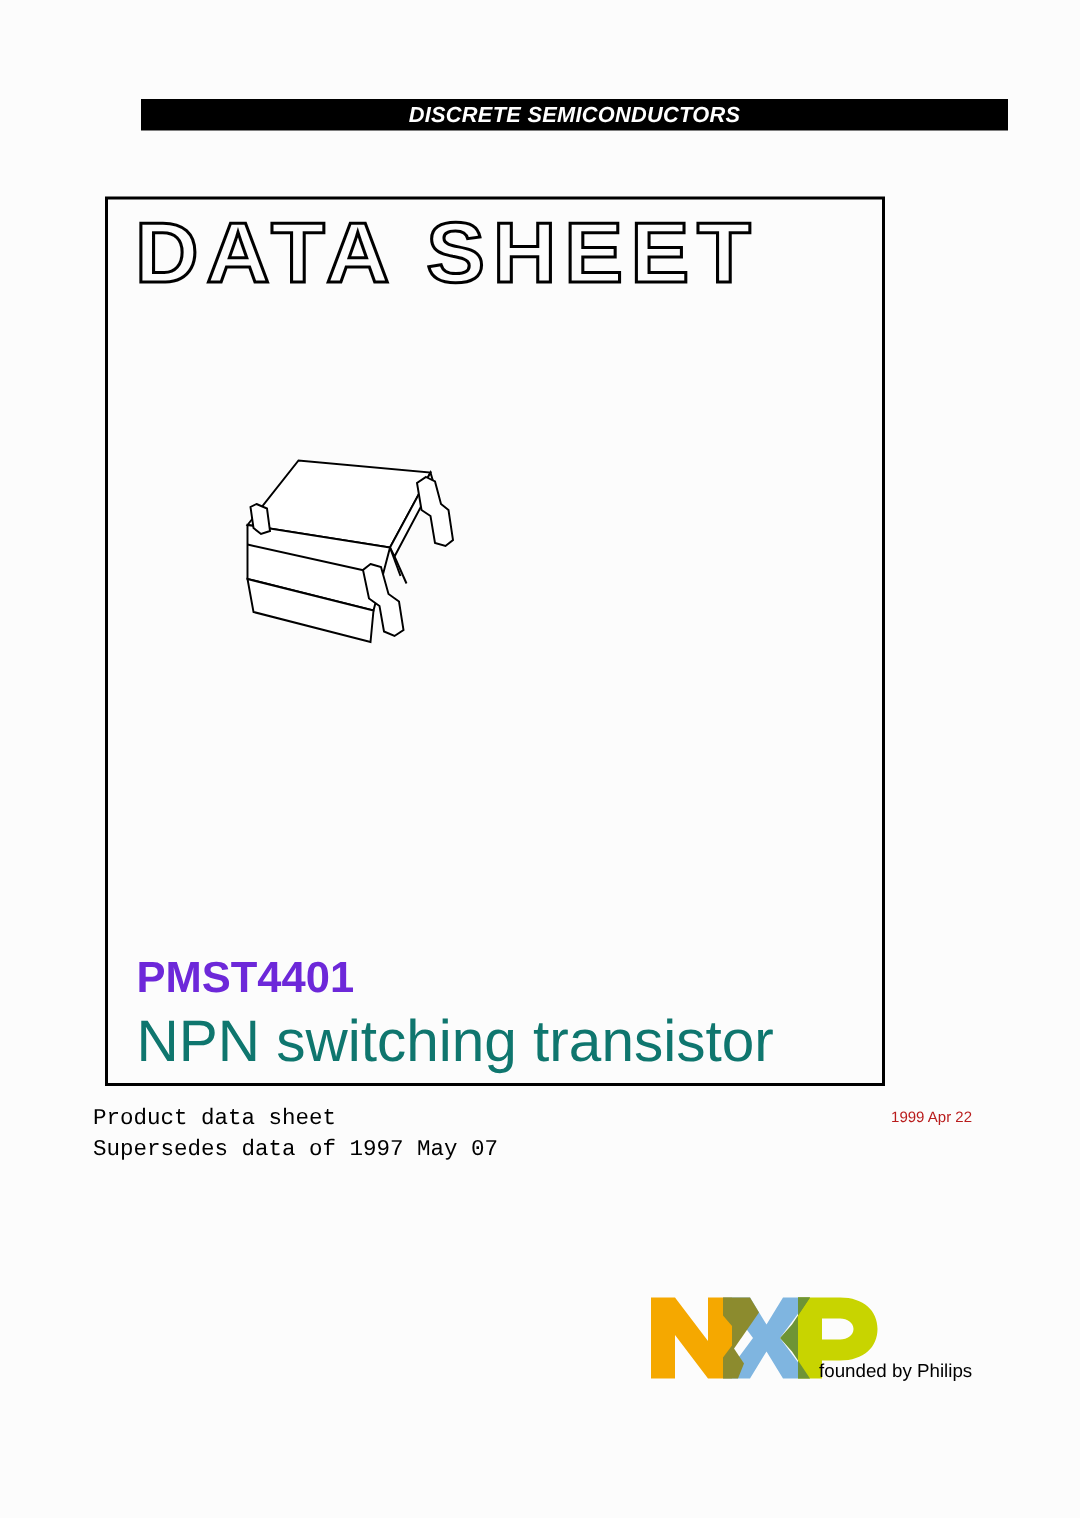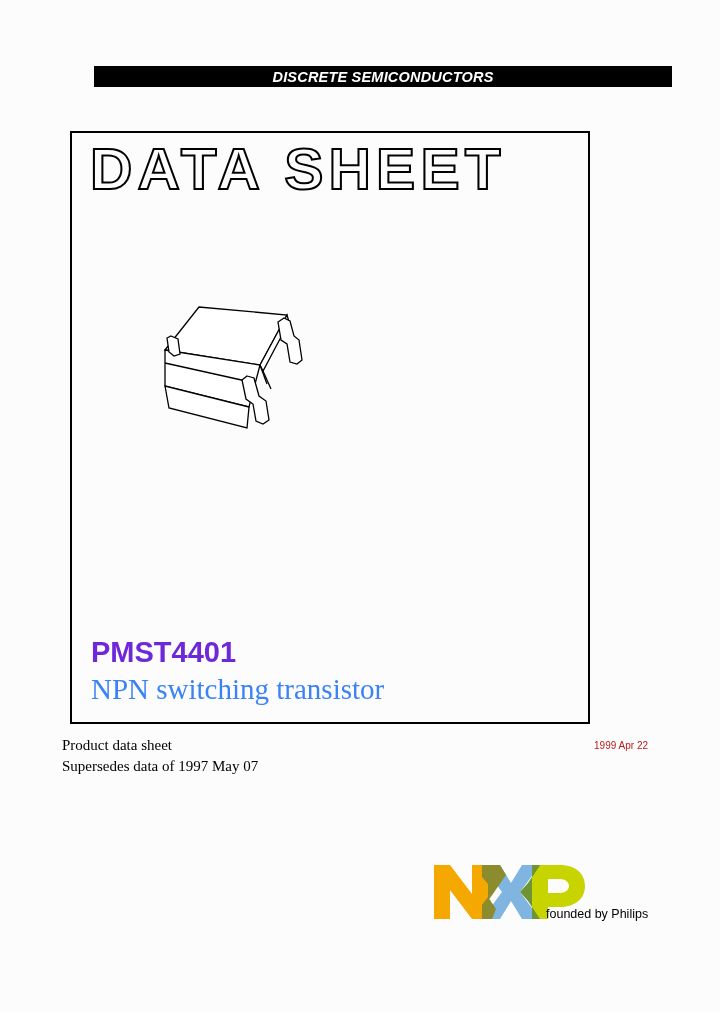--- a/index.html
+++ b/index.html
@@ -92,45 +92,45 @@
     font-weight: bold;
     font-size: 29px;
     color: #6d28d9;
     letter-spacing: 0px;
     white-space: nowrap;
   }
   #part-description {
     position: absolute;
     left: 19px;
     top: 540px;
-    font-family: Liberation Serif, serif;
+    font-family: Liberation Sans, sans-serif;
     font-weight: normal;
-    font-size: 29px;
-    color: #3b82f6;
+    font-size: 39px;
+    color: #0f766e;
     white-space: nowrap;
   }
 
   
   #doc-meta {
     position: absolute;
     left: 62px;
     top: 735px;
     width: 586px;
     height: 46px;
   }
   #doc-meta .meta-row {
     position: relative;
     height: 21px;
     line-height: 21px;
   }
   #doc-meta .meta-left {
     position: absolute;
     left: 0;
     top: 0;
-    font-family: Liberation Serif, serif;
+    font-family: Liberation Mono, monospace;
     font-size: 15px;
     color: #000000;
     white-space: nowrap;
   }
   #doc-meta .meta-right {
     position: absolute;
     right: 0;
     top: 0;
     font-family: "Liberation Sans", sans-serif;
     font-size: 10px;

